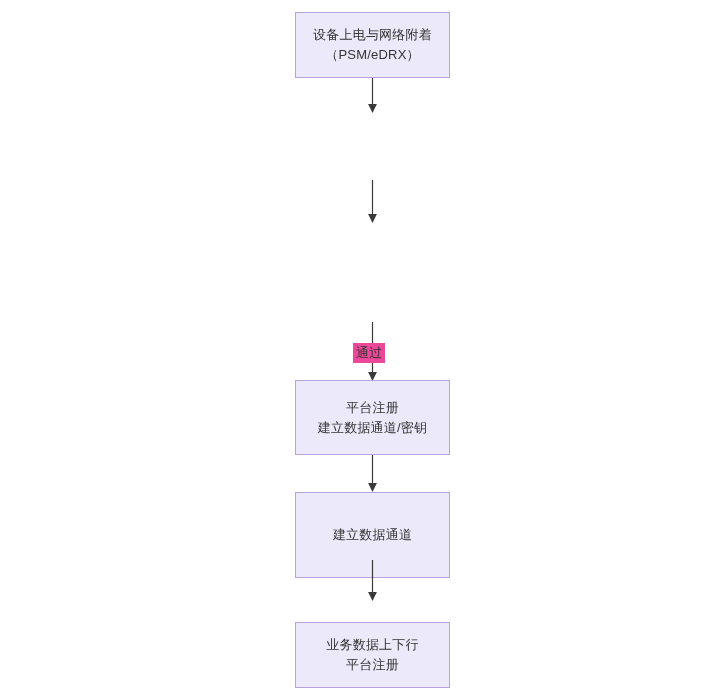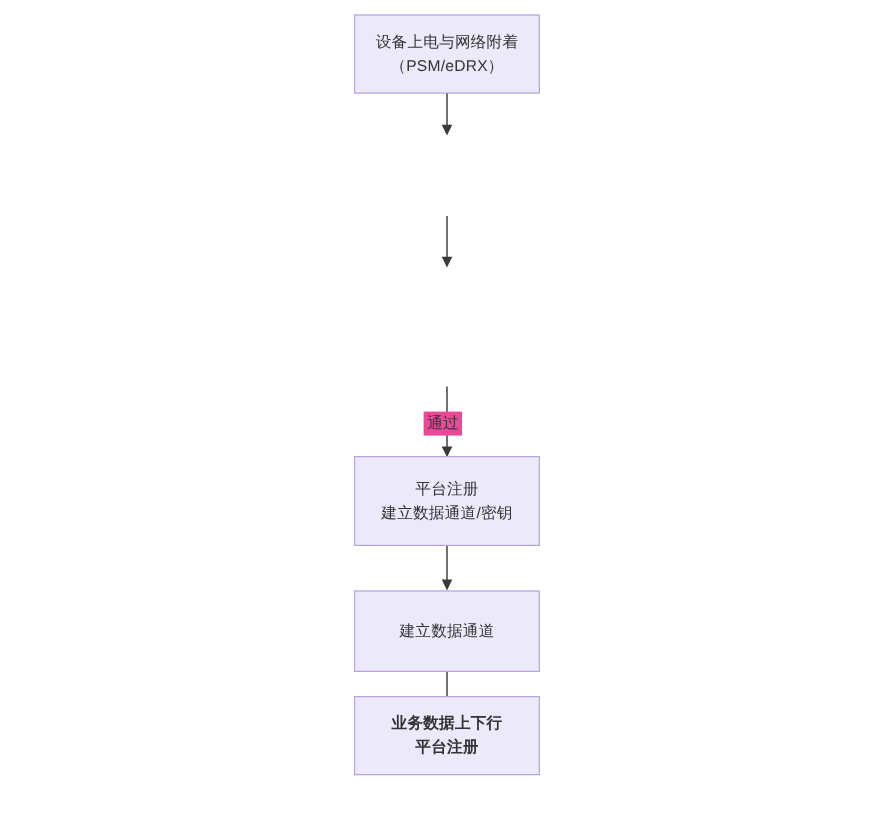--- a/index.html
+++ b/index.html
@@ -128,29 +128,29 @@
     <span class="line2">建立数据通道/密钥</span>
   </div>
 
   <div class="edge" style="left:366px; top:455px;">
     <svg width="13" height="38" viewBox="0 0 13 38">
       <line x1="6.5" y1="0" x2="6.5" y2="29" stroke="#3a3a3a" stroke-width="1.2"></line>
       <polygon points="6.5,37 2.1,28 10.9,28" fill="#3a3a3a"></polygon>
     </svg>
   </div>
 
-  <div class="node" style="left:295px; top:492px; width:155px; height:68px;">
+  <div class="node" style="left:295px; top:492px; width:155px; height:86px;">
     <span class="line1">建立数据通道</span>
   </div>
 
   <div class="edge" style="left:366px; top:560px;">
     <svg width="13" height="42" viewBox="0 0 13 42">
       <line x1="6.5" y1="0" x2="6.5" y2="33" stroke="#3a3a3a" stroke-width="1.2"></line>
       <polygon points="6.5,41 2.1,32 10.9,32" fill="#3a3a3a"></polygon>
     </svg>
   </div>
 
-  <div class="node" style="left:295px; top:580px; width:155px; height:66px;font-weight:bold;">
+  <div class="node" style="left:295px; top:622px; width:155px; height:66px;">
     <span class="line1">业务数据上下行</span>
     <span class="line2">平台注册</span>
   </div>
 
 </div>
 
 </body></html>

